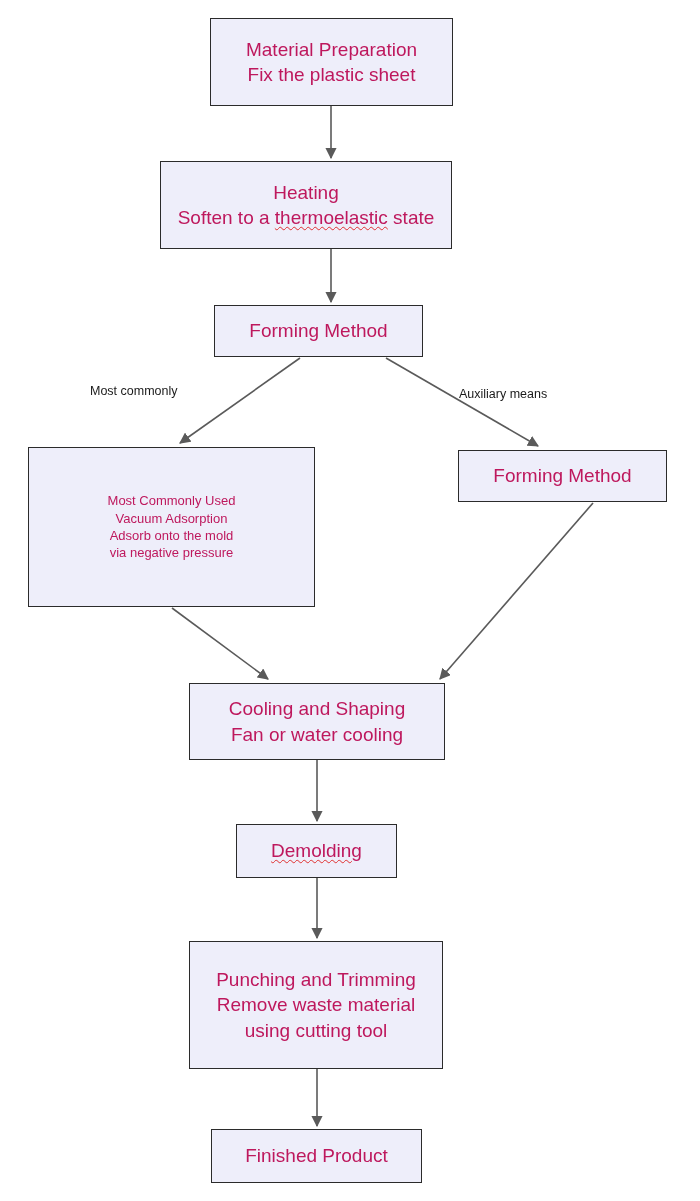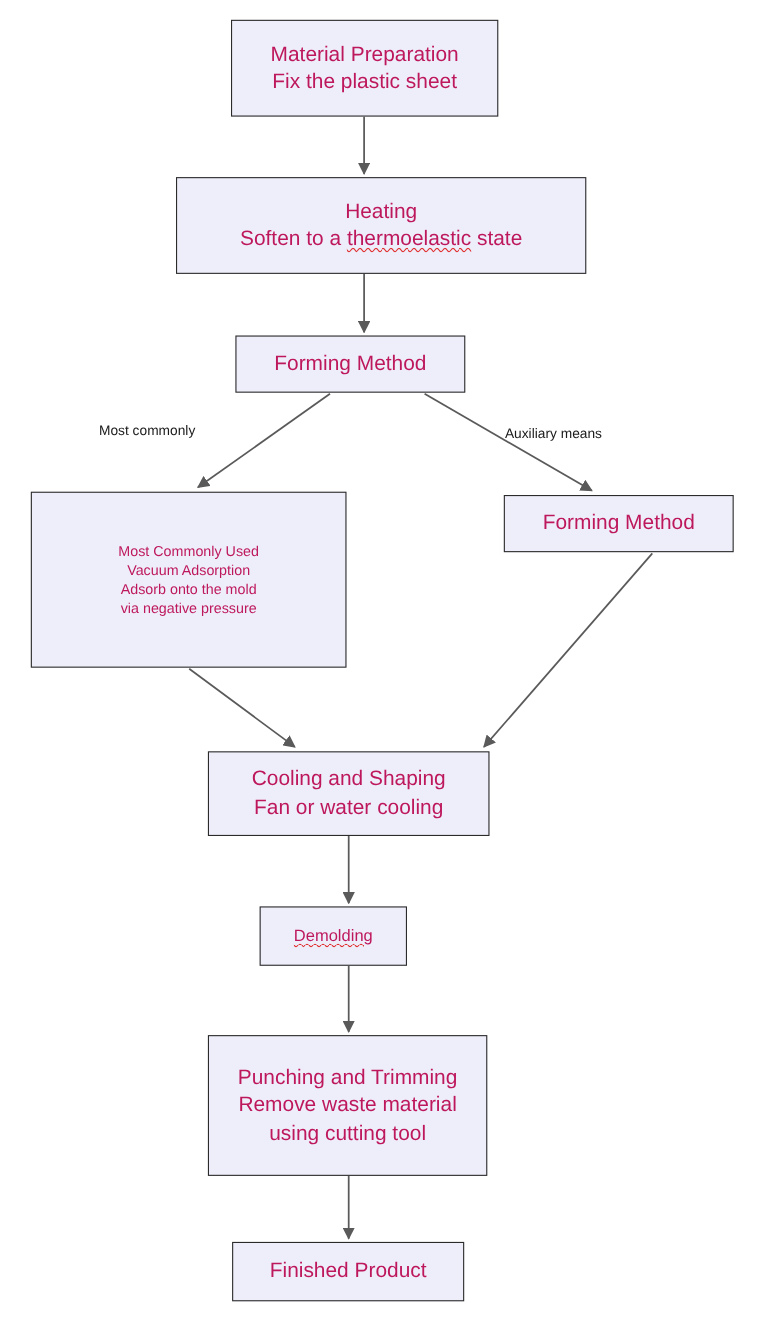--- a/index.html
+++ b/index.html
@@ -54,26 +54,26 @@
   }
   .edge-label {
     position: absolute;
     font-size: 12.5px;
     color: #1a1a1a;
     white-space: nowrap;
   }
 
   
   #n-material   { left: 210px; top: 18px;   width: 243px; height: 88px;  font-size: 19px; }
-  #n-heating    { left: 160px; top: 161px;  width: 373px; height: 88px;  font-size: 19px; }
+  #n-heating    { left: 160px; top: 161px;  width: 292px; height: 88px;  font-size: 19px; }
   #n-forming1   { left: 214px; top: 305px;  width: 209px; height: 52px;  font-size: 19px; }
   #n-vacuum     { left: 28px;  top: 447px;  width: 287px; height: 160px; font-size: 13px; }
   #n-forming2   { left: 458px; top: 450px;  width: 209px; height: 52px;  font-size: 19px; }
   #n-cooling    { left: 189px; top: 683px;  width: 256px; height: 77px;  font-size: 19px; }
-  #n-demolding  { left: 236px; top: 824px;  width: 134px; height: 54px;  font-size: 15px; }
+  #n-demolding  { left: 236px; top: 824px;  width: 161px; height: 54px;  font-size: 19px; }
   #n-punching   { left: 189px; top: 941px;  width: 254px; height: 128px; font-size: 19px; align-items: center; }
   #n-finished   { left: 211px; top: 1129px; width: 211px; height: 54px;  font-size: 19px; }
 
   
   #lbl-most { left: 90px;  top: 384px; }
   #lbl-aux  { left: 459px; top: 387px; }
 </style>
 </head>
 <body>
 

